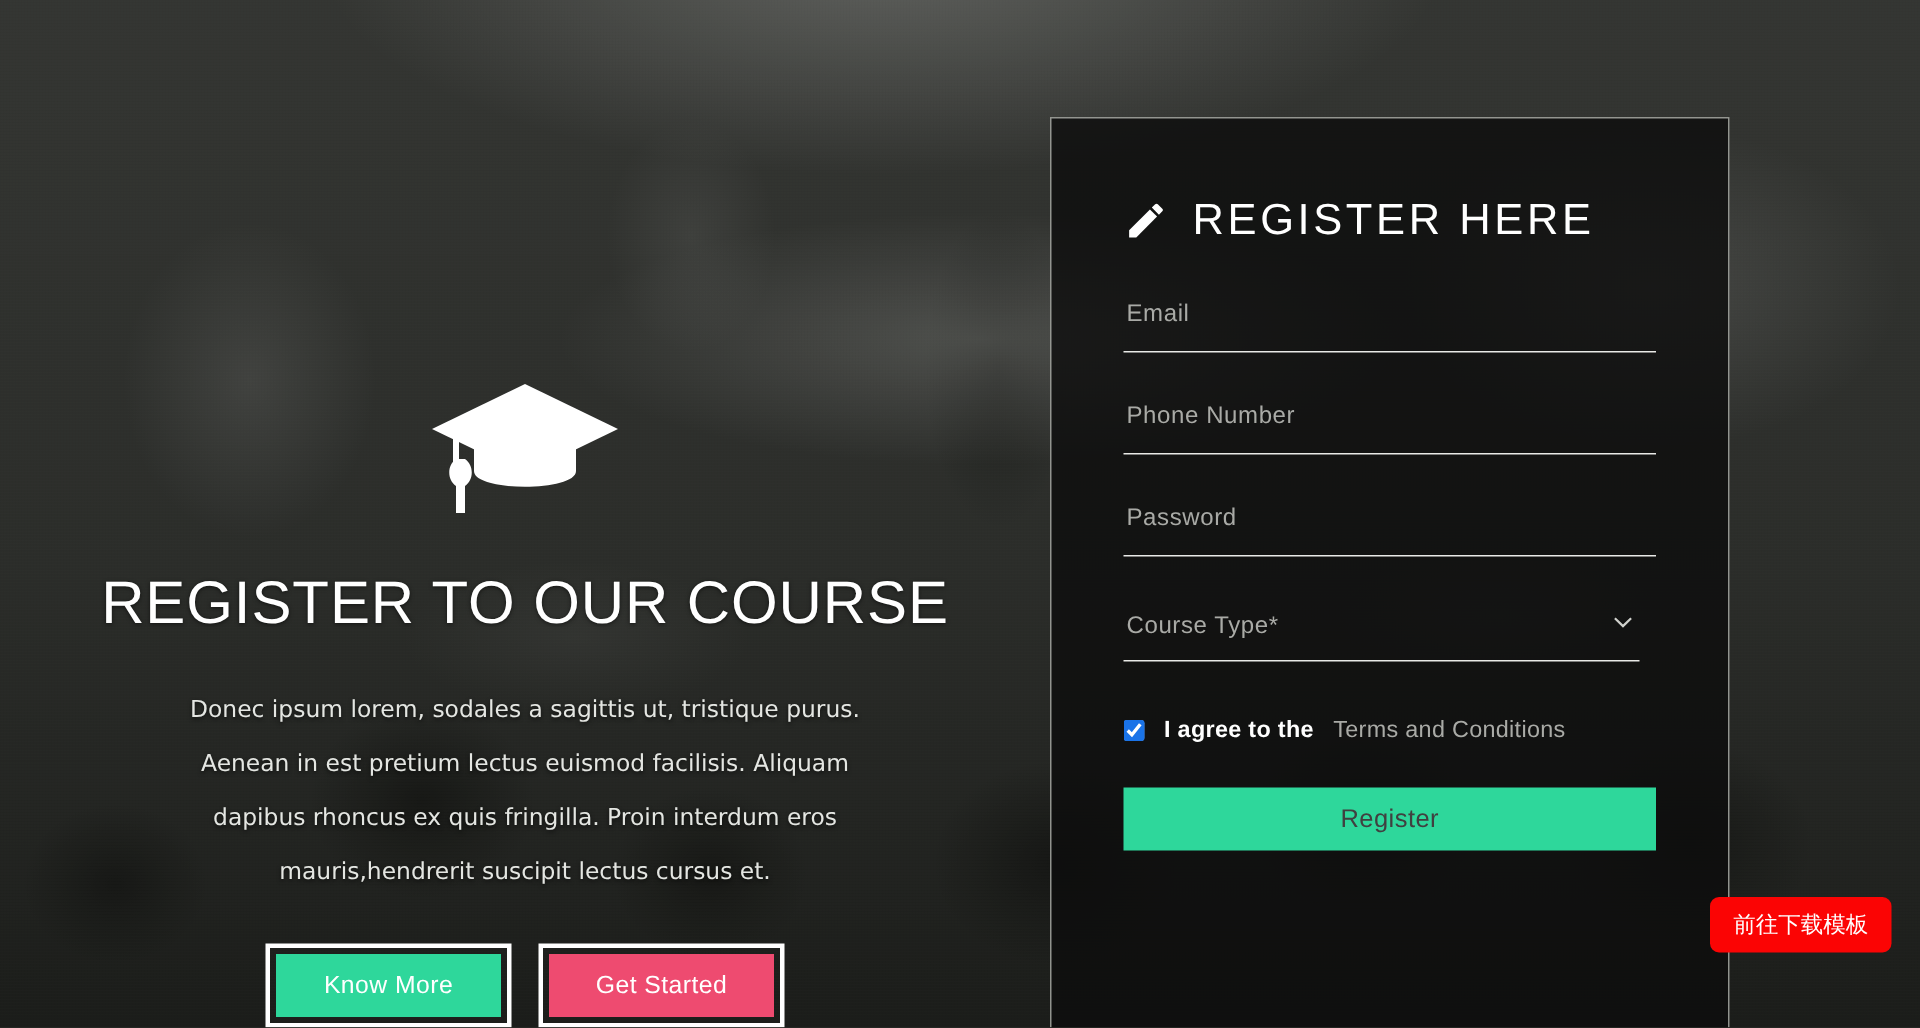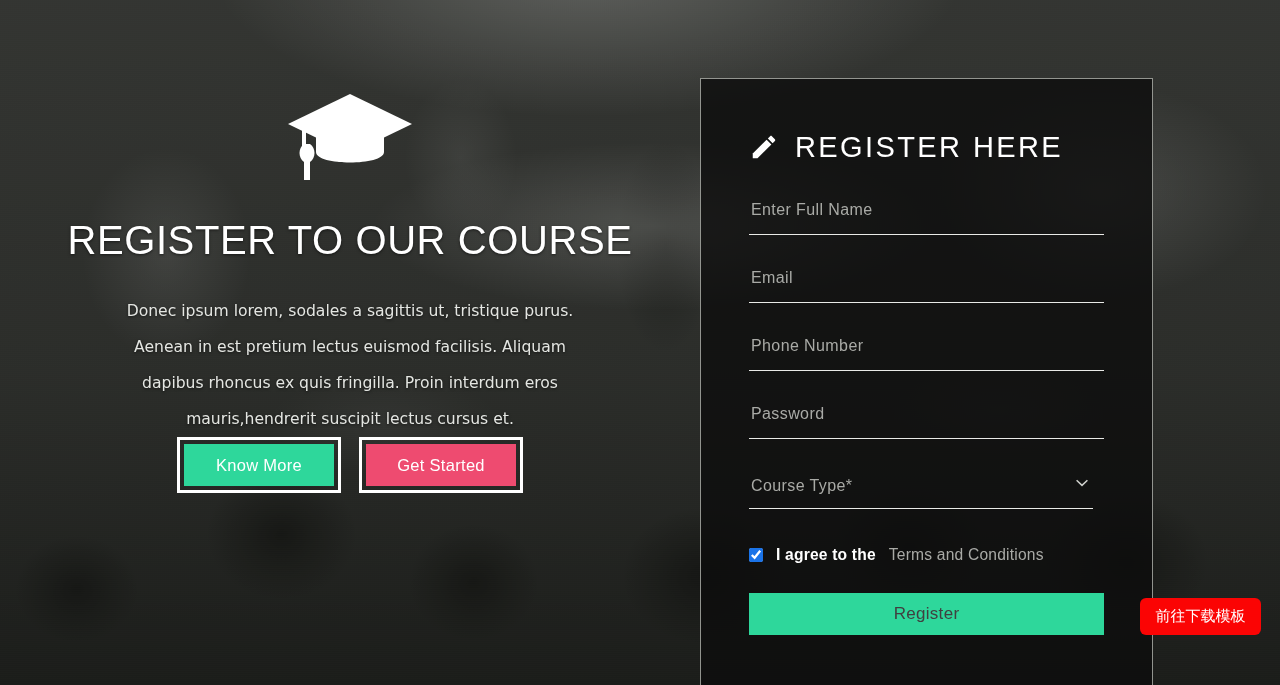--- a/index.html
+++ b/index.html
@@ -68,21 +68,22 @@
 
   
   .left-col {
     position: absolute;
     left: 0; top: 0;
     width: 700px;
     height: 685px;
     display: flex;
     flex-direction: column;
     align-items: center;
-    padding-top: 90px;
+    padding-top: 68px;
+    justify-content: flex-end;
   }
 
   .cap-icon { width: 128px; height: 92px; display: block; }
 
   .hero-title {
     margin-top: 36px;
     color: #ffffff;
     font-size: 40px;
     font-weight: 400;
     letter-spacing: .6px;
@@ -95,20 +96,21 @@
     width: 452px;
     text-align: center;
     color: #e4e6e2;
     font-size: 15.6px;
     line-height: 36px;
     font-family: "DejaVu Sans", sans-serif;
     text-shadow: 0 1px 3px rgba(0,0,0,.6);
   }
 
   .cta-row {
+    margin-top: 30px;
     display: flex;
     gap: 18px;
   }
   .cta-frame {
     border: 3px solid #ffffff;
     padding: 4px;
     background: transparent;
   }
   .cta-btn {
     border: 0;
@@ -305,23 +307,20 @@
   <div class="reg-panel">
 
     <div class="panel-head">
       <svg class="pencil-icon" viewBox="0 0 24 24">
         <path d="M3 17.2 L3 21 L6.8 21 L17.9 9.9 L14.1 6.1 Z" fill="#ffffff"></path>
         <path d="M20.7 7.1 C21.1 6.7 21.1 6.1 20.7 5.7 L18.3 3.3 C17.9 2.9 17.3 2.9 16.9 3.3 L15.1 5.1 L18.9 8.9 Z" fill="#ffffff"></path>
       </svg>
       <div class="panel-title">REGISTER  HERE</div>
     </div>
 
-    <div class="field">
-      <input type="text" placeholder="Enter Full Name" style="">
-    </div>
 
     <div class="field">
       <input type="email" placeholder="Email" style="">
     </div>
 
     <div class="field">
       <input type="tel" placeholder="Phone Number" style="">
     </div>
 
     <div class="field">

